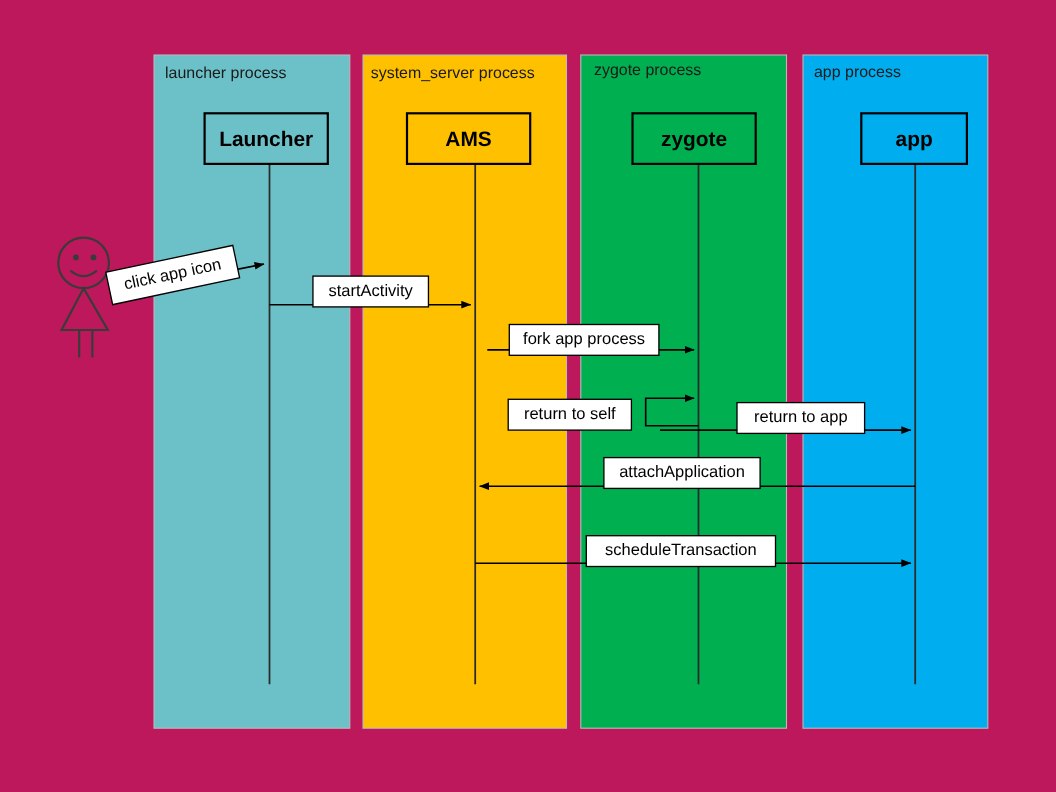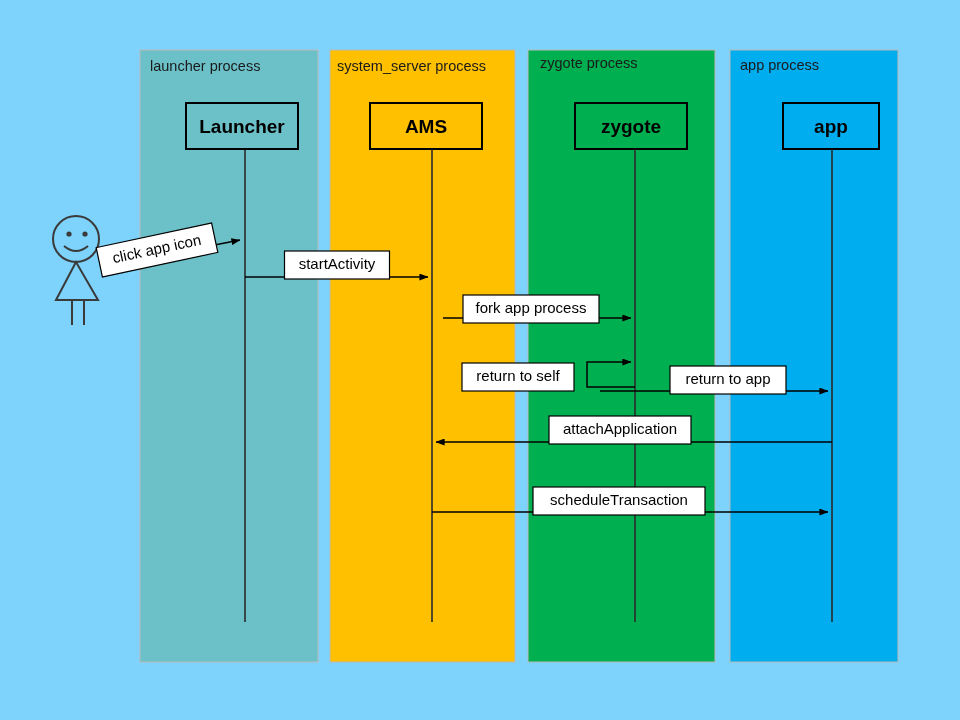--- a/index.html
+++ b/index.html
@@ -10,21 +10,21 @@
   body {
     width: 960px;
     height: 720px;
     font-family: "Liberation Sans", sans-serif;
     overflow: hidden;
   }
   #diagram-root {
     position: relative;
     width: 960px;
     height: 720px;
-    background: #7dd3fc;
+    background: #be185d;
   }
   svg#seq-svg {
     display: block;
     width: 960px;
     height: 720px;
   }
   .lane-rect {
     stroke: #b9b9b9;
     stroke-width: 1;
   }

